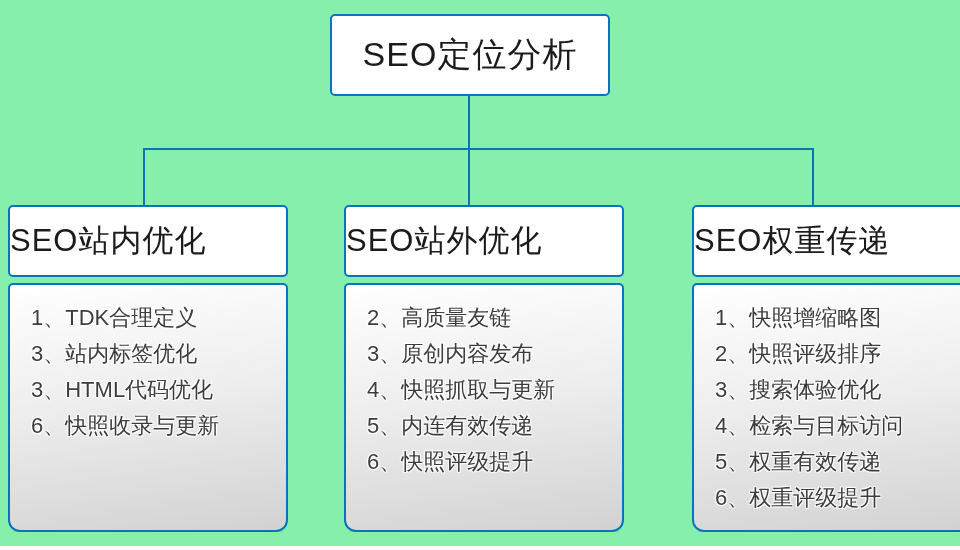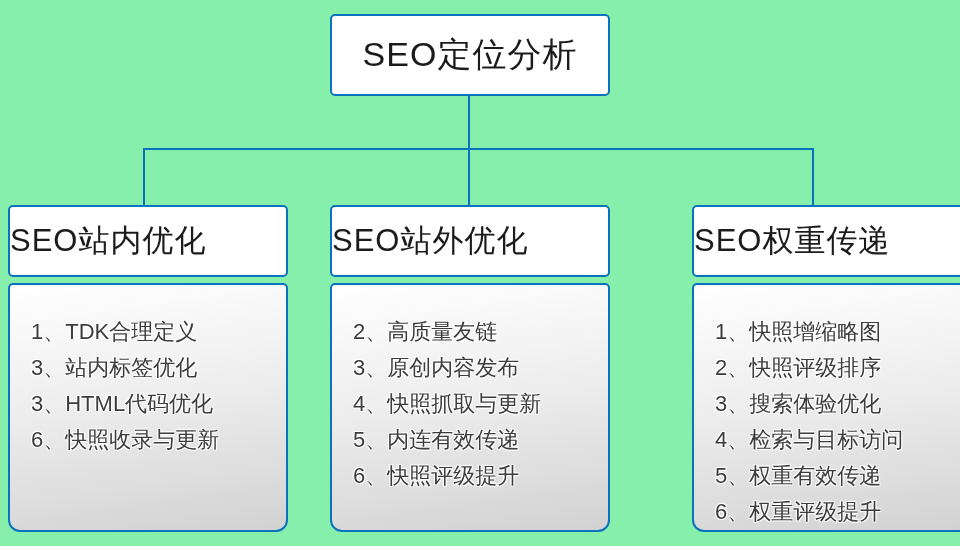--- a/index.html
+++ b/index.html
@@ -32,39 +32,39 @@
   
   .line{position:absolute;background:var(--accent);}
   .line.stem{left:468px;top:94px;width:2px;height:56px;}
   .line.crossbar{left:143px;top:148px;width:671px;height:2px;}
   .line.drop-left{left:143px;top:148px;width:2px;height:58px;}
   .line.drop-mid{left:468px;top:148px;width:2px;height:58px;}
   .line.drop-right{left:812px;top:148px;width:2px;height:58px;}
   
   .column{position:absolute;top:205px;width:280px;}
   .col-0{left:8px;}
-  .col-1{left:330px;}
+  .col-1{left:344px;}
   .col-2{left:672px;margin-left:20px;}
   .col-header{
     height:72px;
     background:#ffffff;
     border:2px solid var(--accent);
     border-radius:5px;
     display:flex;align-items:center;justify-content:flex-start;
   }
   .col-header span{
     font-size:31px;color:var(--heading_text);letter-spacing:1px;white-space:nowrap;
   }
   .col-list{
     margin-top:6px;
     height:249px;
     background:linear-gradient(172deg,var(--list_top) 0%,#eeeeee 45%,var(--list_bottom) 100%);
     border:2px solid var(--accent);
     border-radius:5px 5px 12px 12px;
-    padding:29px 8px 0 21px;
+    padding:15px 8px 0 21px;
   }
   .list-item{
     font-size:22px;
     line-height:36px;
     color:var(--item_text);
     white-space:nowrap;
     text-shadow:1px 1px 1px #ffffff,-1px -1px 1px #ffffff,1px -1px 1px #ffffff,-1px 1px 1px #ffffff;
   }
 </style>
 </head>

